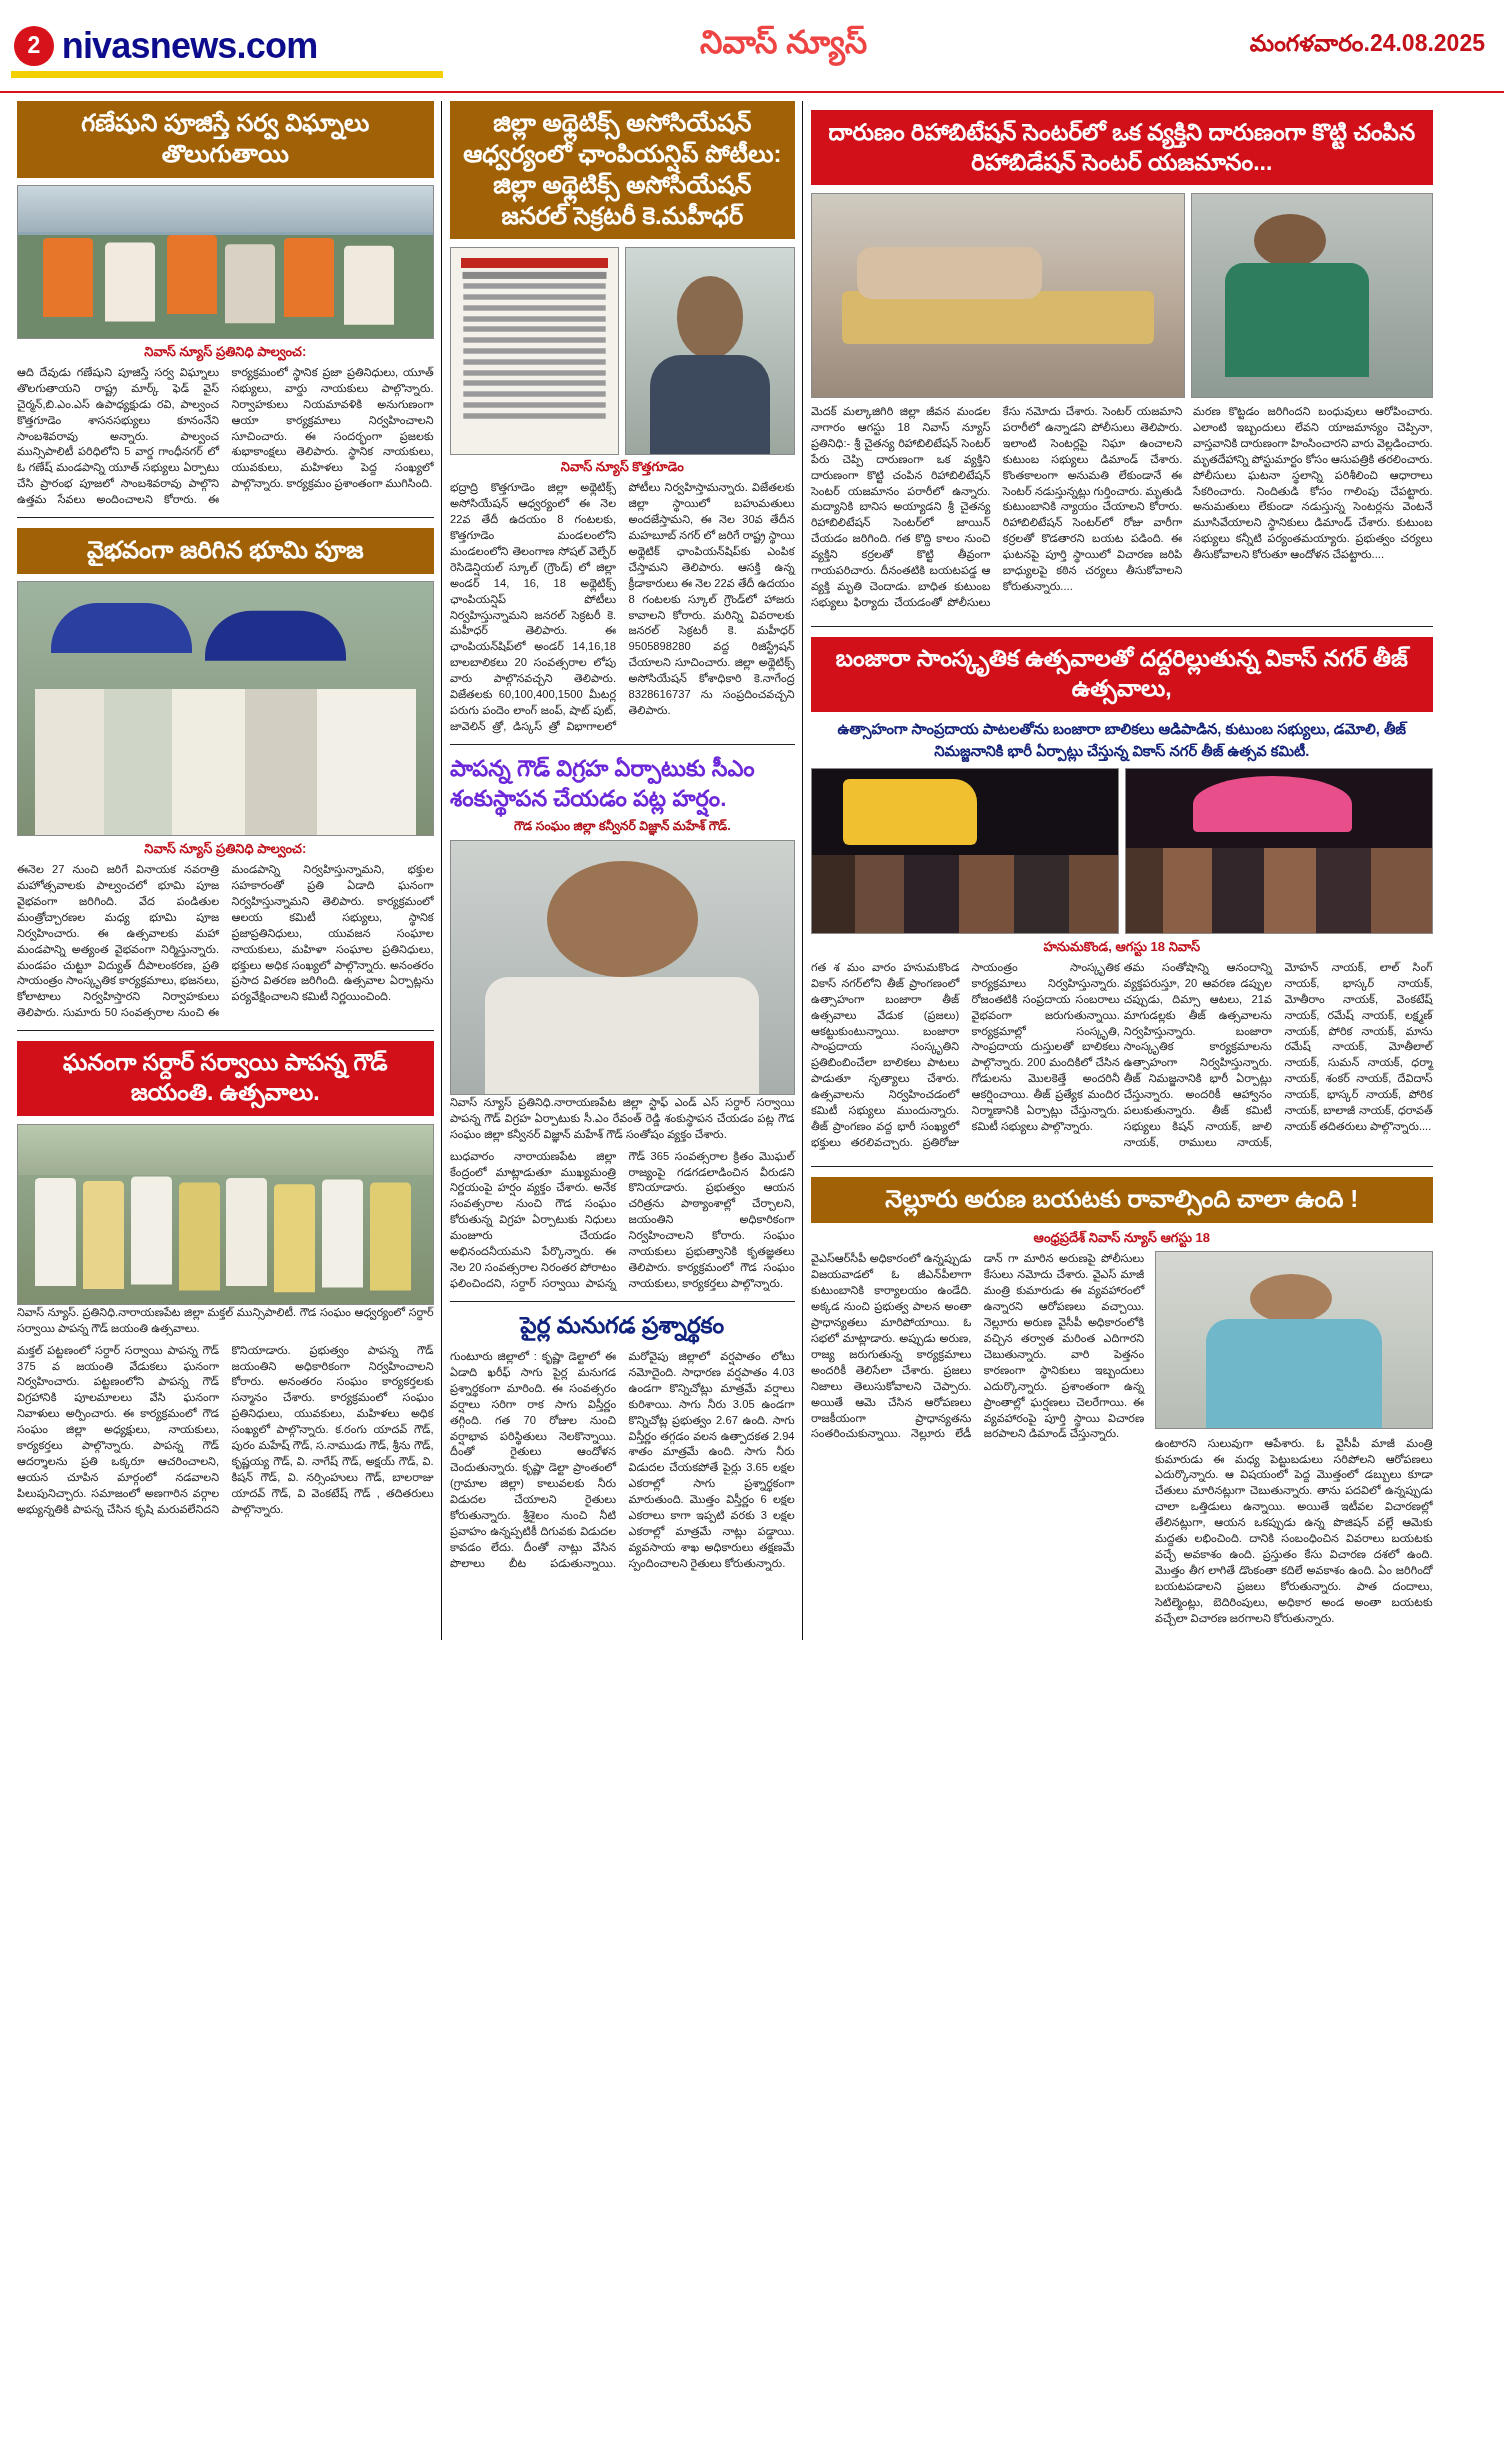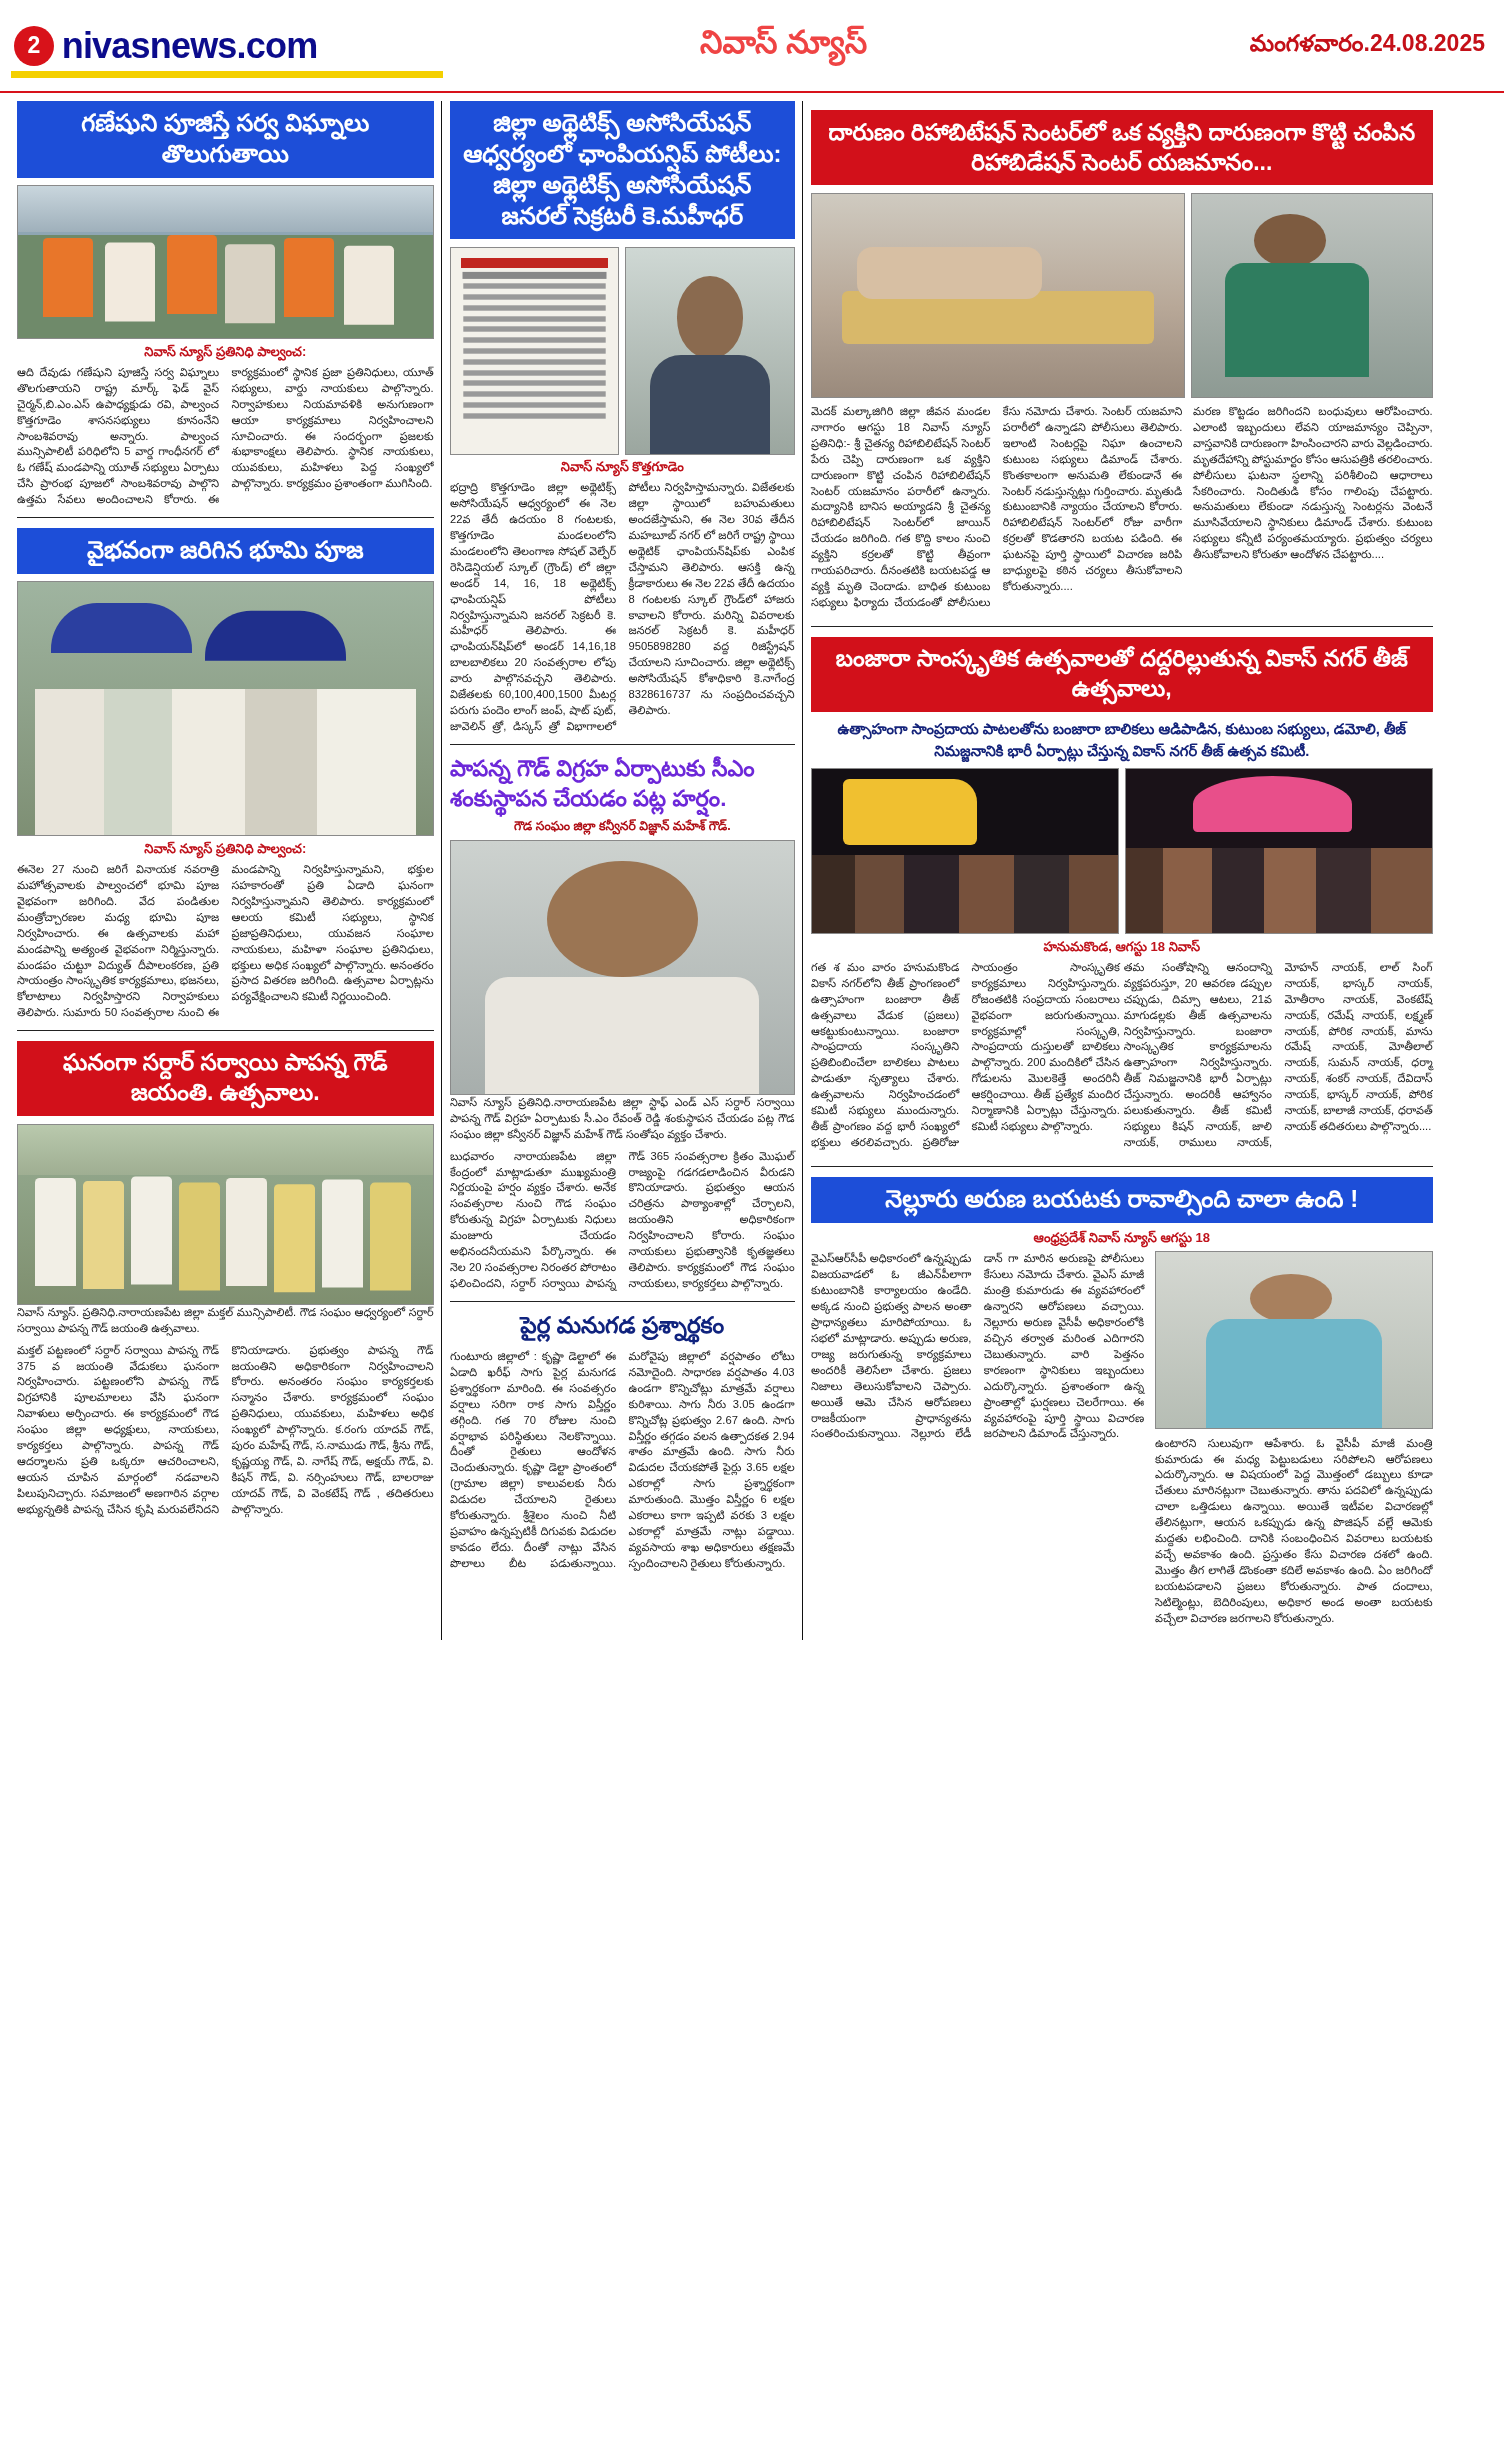--- a/index.html
+++ b/index.html
@@ -71,21 +71,21 @@
   }
   .col {
     padding: 0 7.7px;
   }
   .col.c1 { width: 432px; }
   .col.c2 { width: 362px; border-left: 1.5px solid #111; border-right: 1.5px solid #111; }
   .col.c3 { width: 637px; }
 
   
   .hl-blue-box {
-    background: #1d4ed8;
+    background: #a16207;
     color: #fff;
     font-size: 24px;
     font-weight: bold;
     line-height: 1.28;
     padding: 7.7px 9.3px;
     text-align: center;
     margin-bottom: 7.7px;
   }
   .hl-red-box {
     background: #d2101a;

